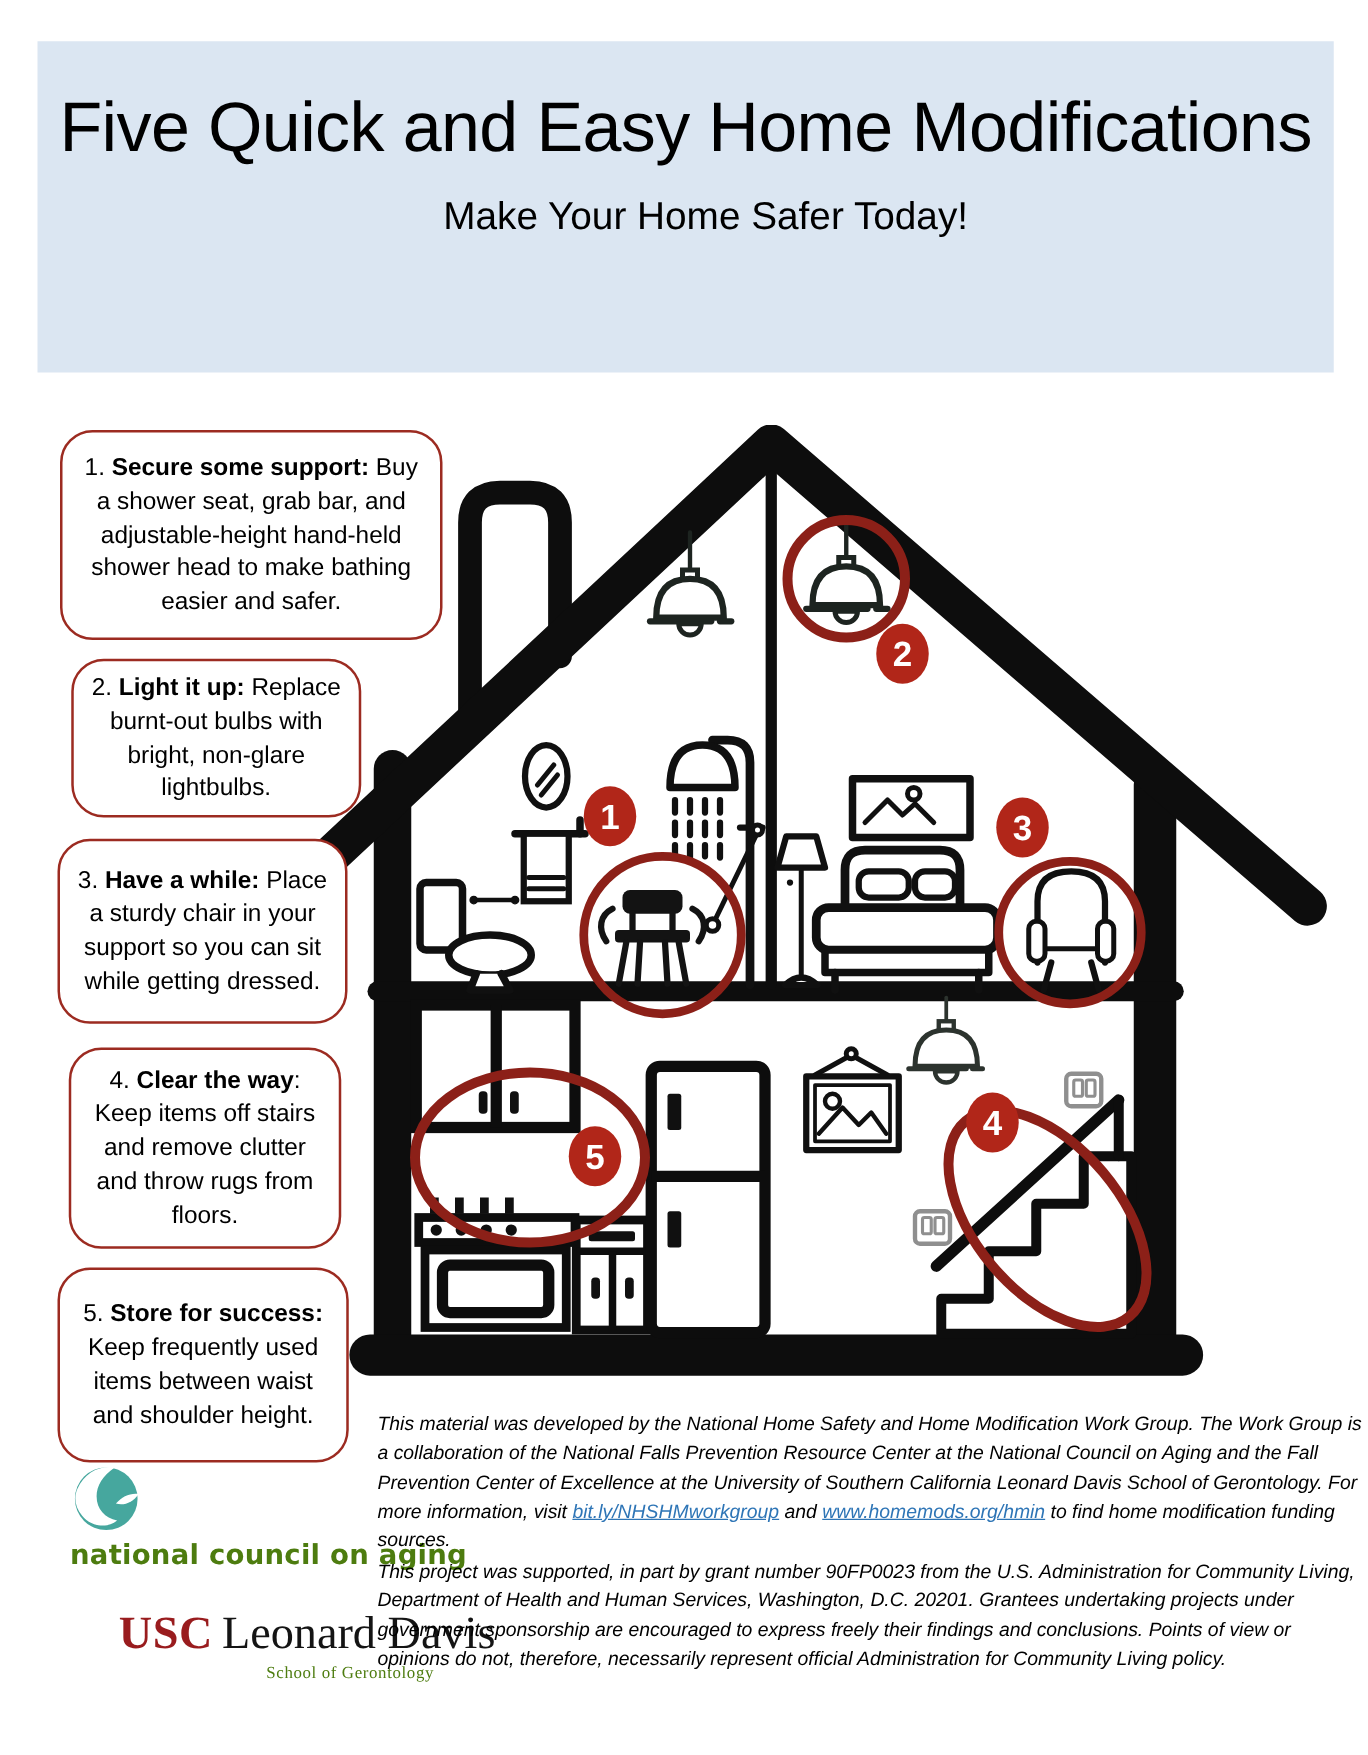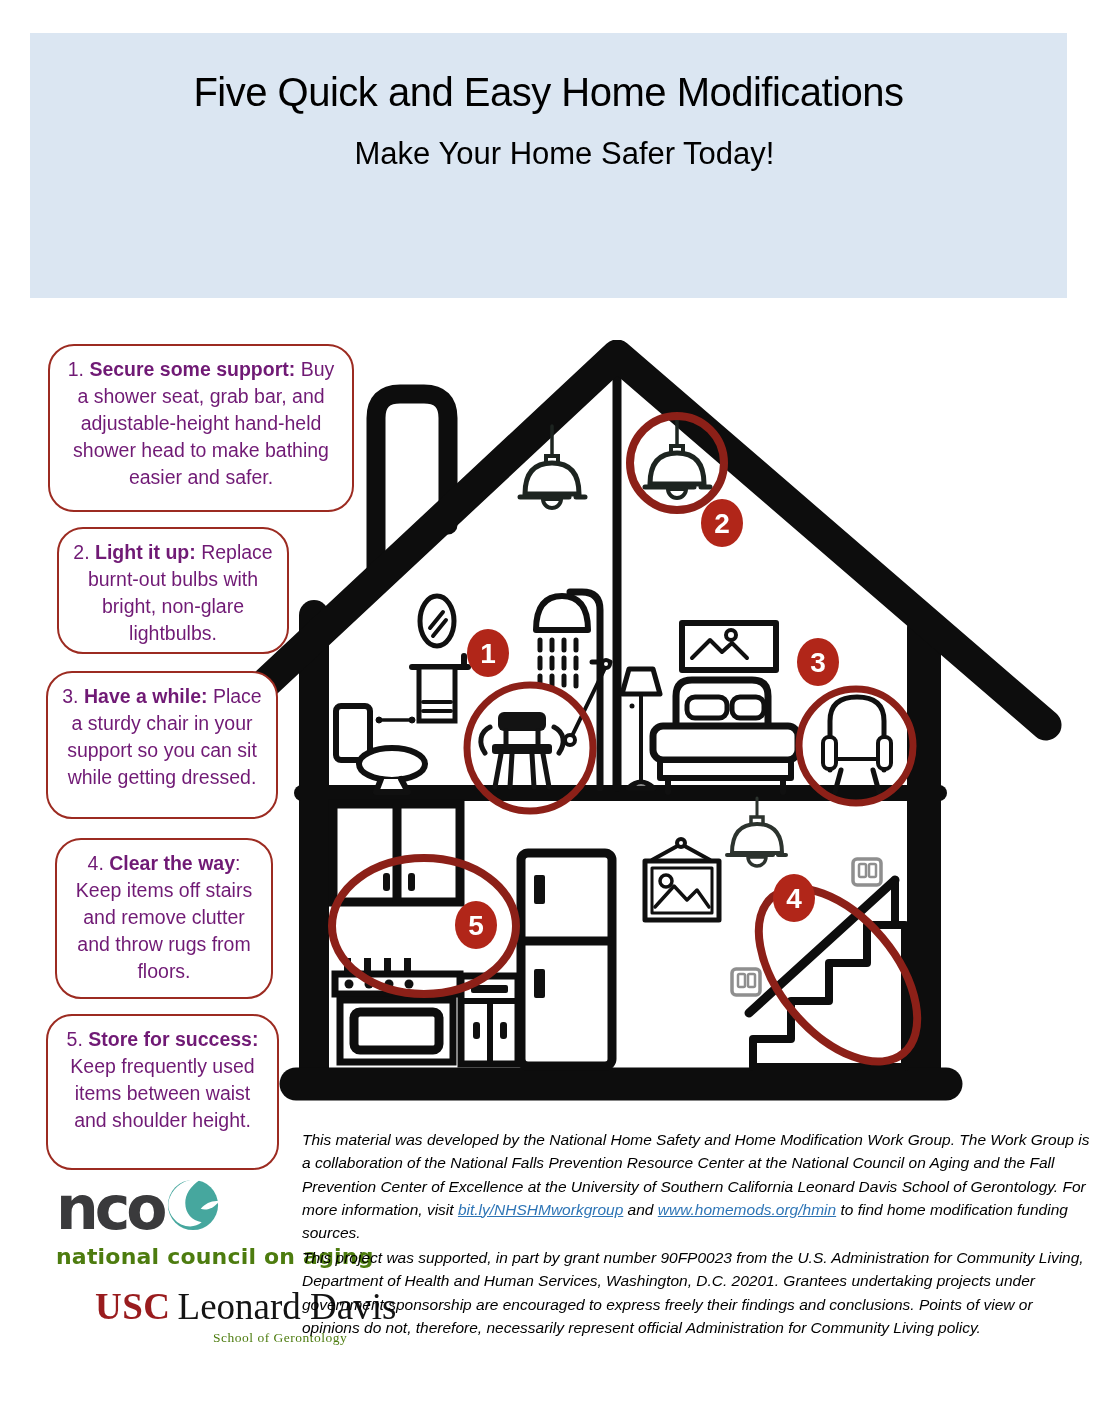--- a/index.html
+++ b/index.html
@@ -6,29 +6,29 @@
   body{
     width:1094px;height:1404px;position:relative;background:#ffffff;
     font-family:"Liberation Sans",sans-serif;overflow:hidden;color:#000;
   }
   
   .header{
     position:absolute;left:30px;top:33px;width:1037px;height:265px;
     background:#dbe6f2;text-align:center;z-index:1;
   }
   .title{
-    margin:0;padding-top:36px;font-size:40px;line-height:1.18;font-weight:400;
+    margin:0;padding-top:36px;font-size:56px;line-height:1.18;font-weight:400;
     letter-spacing:-.5px;color:#000;
   }
   .subtitle{margin:0;padding-top:20px;font-size:31px;font-weight:400;padding-left:32px;}
   
   .tip{
     position:absolute;background:#fff;border:2px solid #9c2b21;border-radius:26px;
-    display:flex;align-items:flex-start;justify-content:center;text-align:center;
-    font-size:19.5px;line-height:1.38;color:#701a75;padding:10px 14px;
+    display:flex;align-items:center;justify-content:center;text-align:center;
+    font-size:19.5px;line-height:1.38;color:#000000;padding:10px 14px;
     box-sizing:border-box;z-index:3;
   }
   .tip b{font-weight:700;}
   #tip1{left:48px;top:344px;width:306px;height:168px;}
   #tip2{left:57px;top:527px;width:232px;height:127px;}
   #tip3{left:46px;top:671px;width:232px;height:148px;}
   #tip4{left:55px;top:838px;width:218px;height:161px;}
   #tip5{left:46px;top:1014px;width:233px;height:156px;}
   
   svg.house{position:absolute;left:240px;top:340px;z-index:1;}
@@ -280,21 +280,20 @@
 </div>
 <div class="tip" id="tip4">
   <div><span>4. </span><b>Clear the way</b><span>: Keep items off stairs and remove clutter and throw rugs from floors.</span></div>
 </div>
 <div class="tip" id="tip5">
   <div><span>5. </span><b>Store for success:</b><span> Keep frequently used items between waist and shoulder height.</span></div>
 </div>
 
 <div class="ncoa">
   <div class="ncoa-row">
-    <span class="ncoa-word">nco</span>
     <svg class="ncoa-glyph" width="54" height="54" viewBox="0 0 56 56">
       <circle cx="28" cy="28" r="26" fill="#46a79e"></circle>
       <path d="M4,20 C10,6 23,0 35,2 C25,9 20,17 20,26 C20,37 27,44 37,46 C29,53 15,51 8,42 C2,35 1,27 4,20 Z" fill="#ffffff"></path>
       <path d="M55,24 C50,31 43,34 36,32 C41,26 48,23 55,24 Z" fill="#ffffff"></path>
     </svg>
   </div>
   <div class="ncoa-tag">national council on aging</div>
 </div>
 
 <div class="usc">

